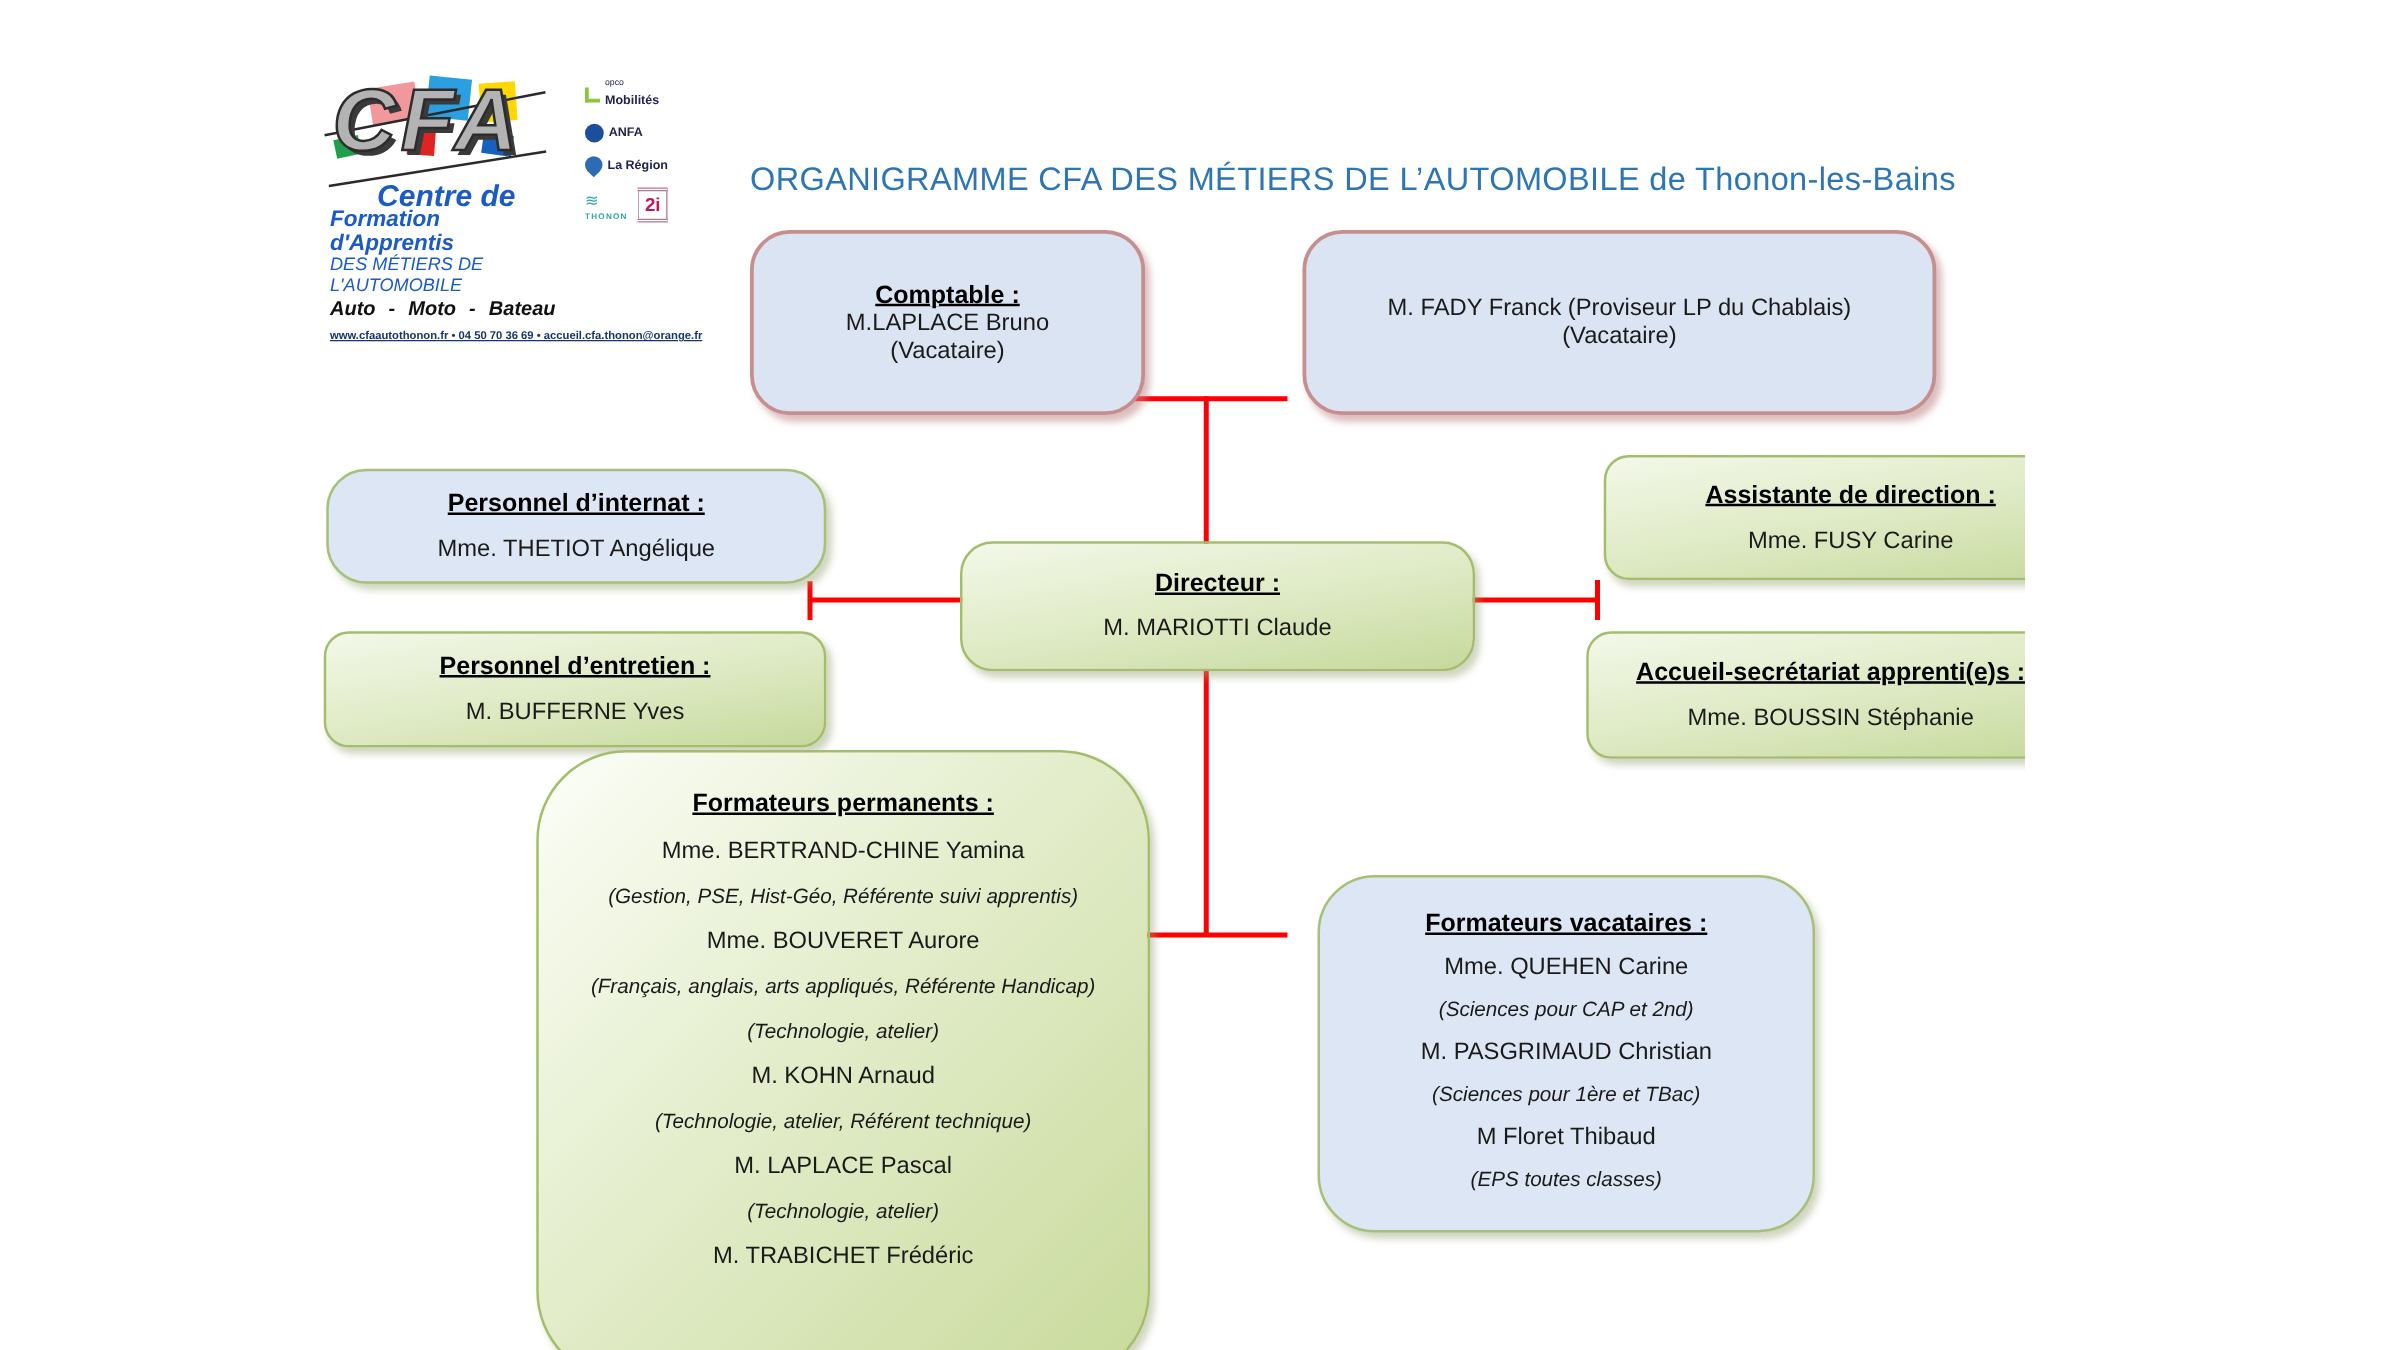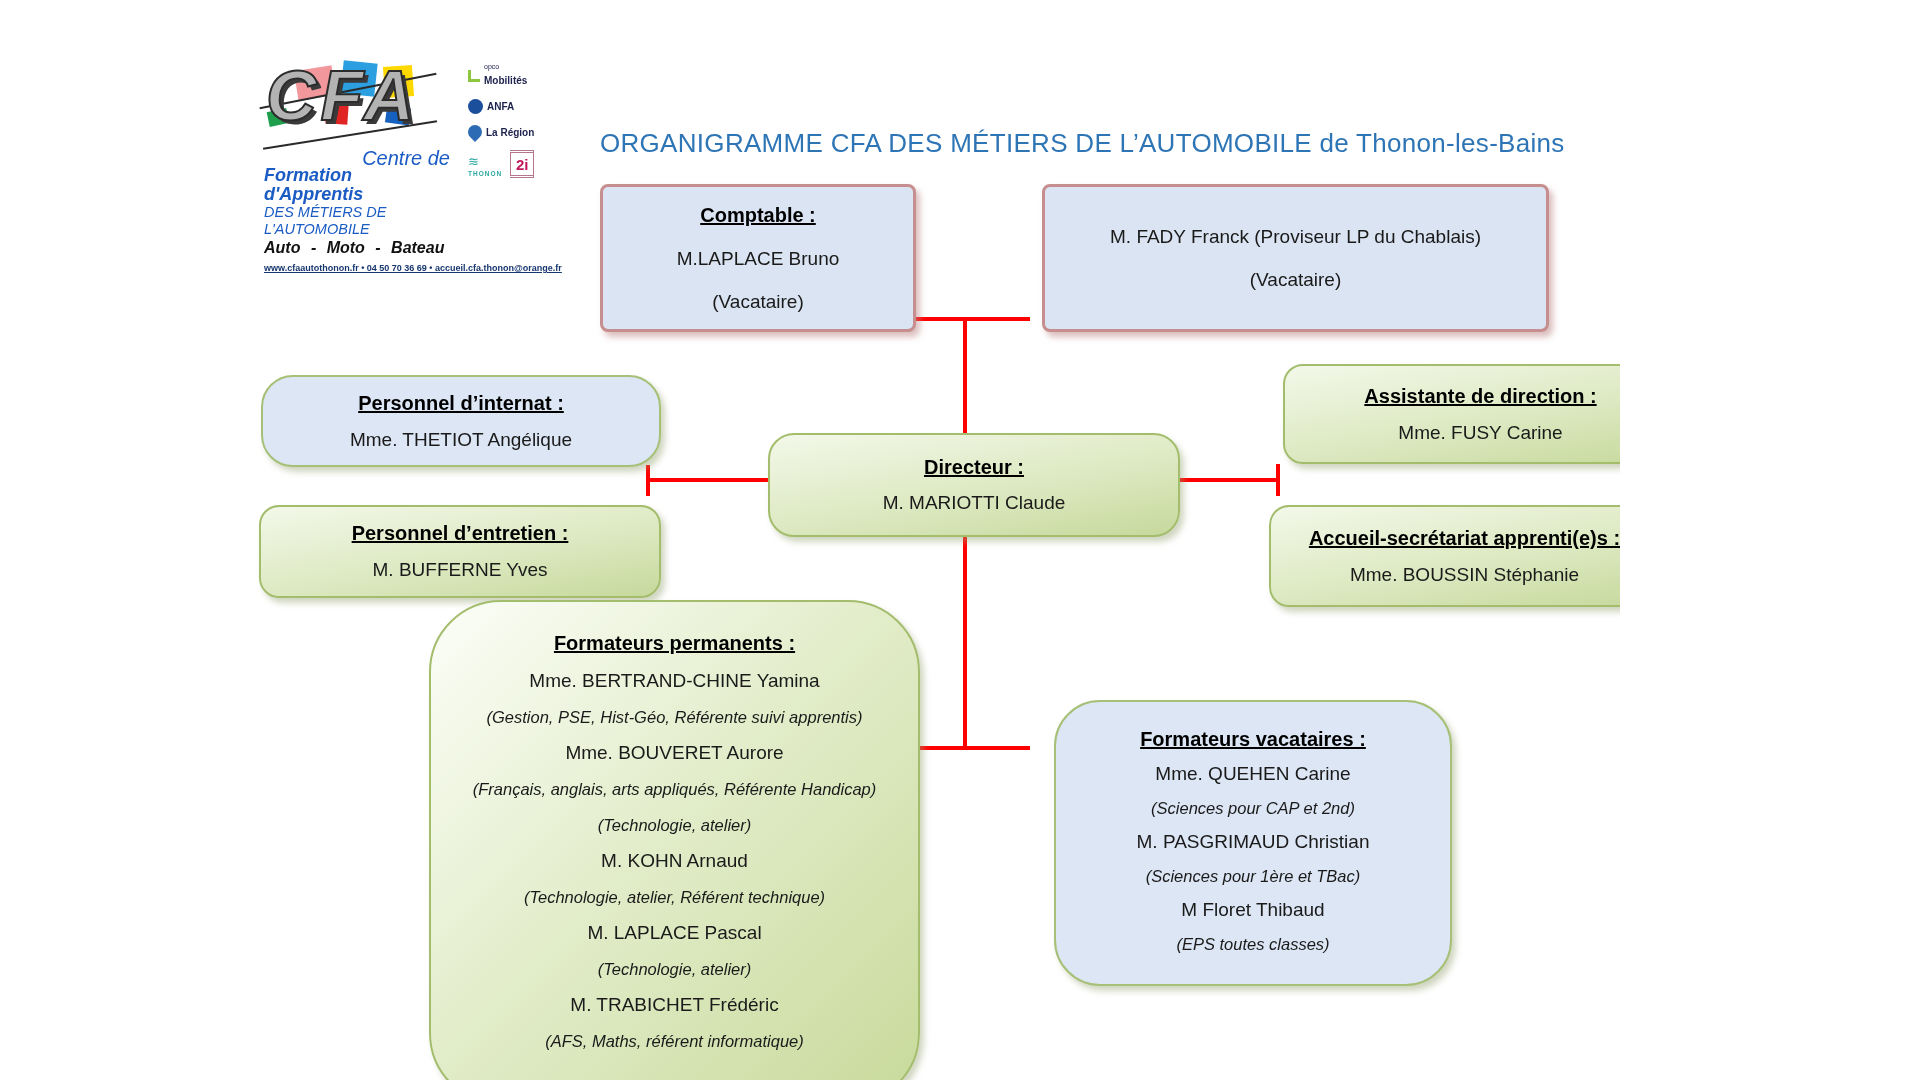--- a/index.html
+++ b/index.html
@@ -16,23 +16,23 @@
 
   
   .box {
     position:absolute; box-sizing:border-box; text-align:center;
     display:flex; flex-direction:column; justify-content:center; align-items:center;
   }
   .box-title { font-weight:bold; text-decoration:underline; font-size:20px; color:#000; }
   .box-line  { font-size:19px; color:#1a1a1a; }
 
   .box-blue-pink {
-    background:#dbe4f2; border:3px solid #c68e8e; border-radius:8px;
+    background:#dbe4f2; border:3px solid #c68e8e; border-radius:32px;
     box-shadow:4px 5px 6px rgba(190,135,135,0.55);
-    gap:21px; padding:8px 10px;
+    padding:8px 10px;
   }
   .box-blue-green {
     background:#dce6f4; border:2px solid #a6c077; border-radius:20px;
     box-shadow:4px 5px 6px rgba(150,165,115,0.45);
     gap:14px; padding:6px 8px;
   }
   .box-green {
     background:linear-gradient(170deg,#f3f8e9 0%, #dde9c2 55%, #c6d99c 100%);
     border:2px solid #a3bd6d; border-radius:20px;
     box-shadow:4px 5px 6px rgba(150,165,115,0.45);
@@ -88,21 +88,21 @@
   .scaffold { position:absolute; background:#2a2a2a; height:2px; }
   .scaffold-1 { left:-6px; top:30px; width:180px; transform:rotate(-11deg); }
   .scaffold-2 { left:-2px; top:74px; width:176px; transform:rotate(-9deg); }
   .logo-letters {
     position:absolute; left:2px; top:-4px; width:178px;
     font-size:70px; font-weight:900; font-style:italic; letter-spacing:4px;
     color:#b3b3b3; -webkit-text-stroke:2px #2c2c2c;
     text-shadow:4px 4px 0 #3a3a3a;
   }
   .logo-centre-de {
-    text-align:right; font-size:20px; font-weight:normal; font-style:italic; color:#1a5bc4; line-height:16px; margin-top:2px;
+    text-align:center; font-size:24px; font-weight:bold; font-style:italic; color:#1a5bc4; line-height:16px; margin-top:2px;
   }
   .logo-formation { font-size:18px; font-weight:bold; font-style:italic; color:#1a5bc4; line-height:19px; }
   .logo-metiers   { font-size:14.5px; font-style:italic; color:#1a5bc4; line-height:17px; }
   .logo-amb       { font-size:16px; font-weight:bold; font-style:italic; color:#111; line-height:20px; word-spacing:6px; }
   .logo-contact   { font-size:9px; font-weight:bold; color:#16366e; text-decoration:underline; margin-top:5px; white-space:nowrap; }
 
   
   .partners { position:absolute; left:468px; top:20px; width:90px; }
   .partner  { display:flex; align-items:center; gap:4px; margin-bottom:11px; }
   .partner-label { font-size:10px; font-weight:bold; color:#20254f; }
@@ -220,21 +220,20 @@
     <div class="member-name">Mme. BERTRAND-CHINE Yamina</div>
     <div class="member-subjects">(Gestion, PSE, Hist-Géo, Référente suivi apprentis)</div>
     <div class="member-name">Mme. BOUVERET Aurore</div>
     <div class="member-subjects">(Français, anglais, arts appliqués, Référente Handicap)</div>
     <div class="member-subjects">(Technologie, atelier)</div>
     <div class="member-name">M. KOHN Arnaud</div>
     <div class="member-subjects">(Technologie, atelier, Référent technique)</div>
     <div class="member-name">M. LAPLACE Pascal</div>
     <div class="member-subjects">(Technologie, atelier)</div>
     <div class="member-name">M. TRABICHET Frédéric</div>
-    <div class="member-subjects">(AFS, Maths, référent informatique)</div>
   </div>
 
   <div class="box box-blue-green box-vacataires">
     <div class="box-title">Formateurs vacataires :</div>
     <div class="member-name">Mme. QUEHEN Carine</div>
     <div class="member-subjects">(Sciences pour CAP et 2nd)</div>
     <div class="member-name">M. PASGRIMAUD Christian</div>
     <div class="member-subjects">(Sciences pour 1ère et TBac)</div>
     <div class="member-name">M Floret Thibaud</div>
     <div class="member-subjects">(EPS toutes classes)</div>

